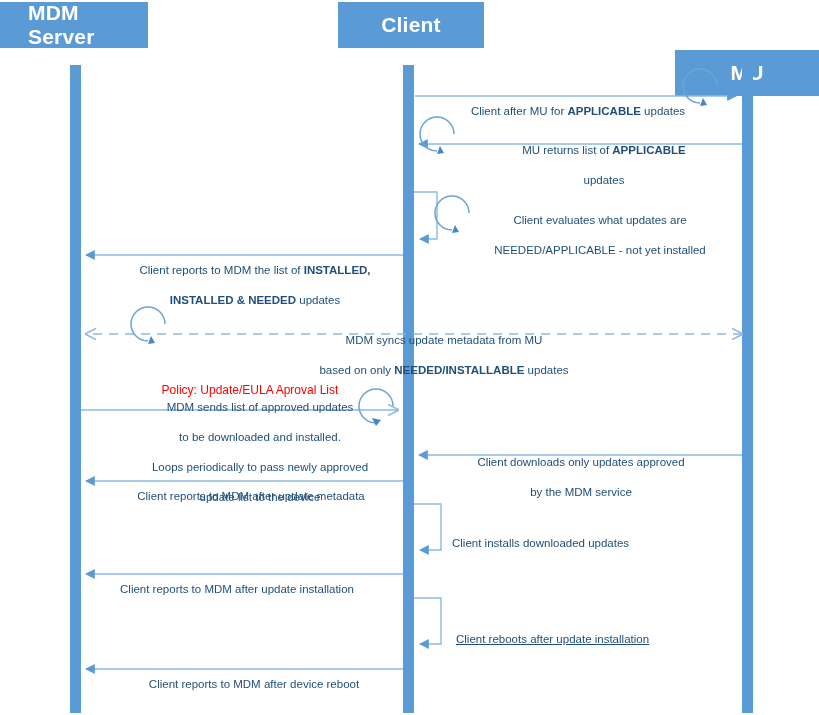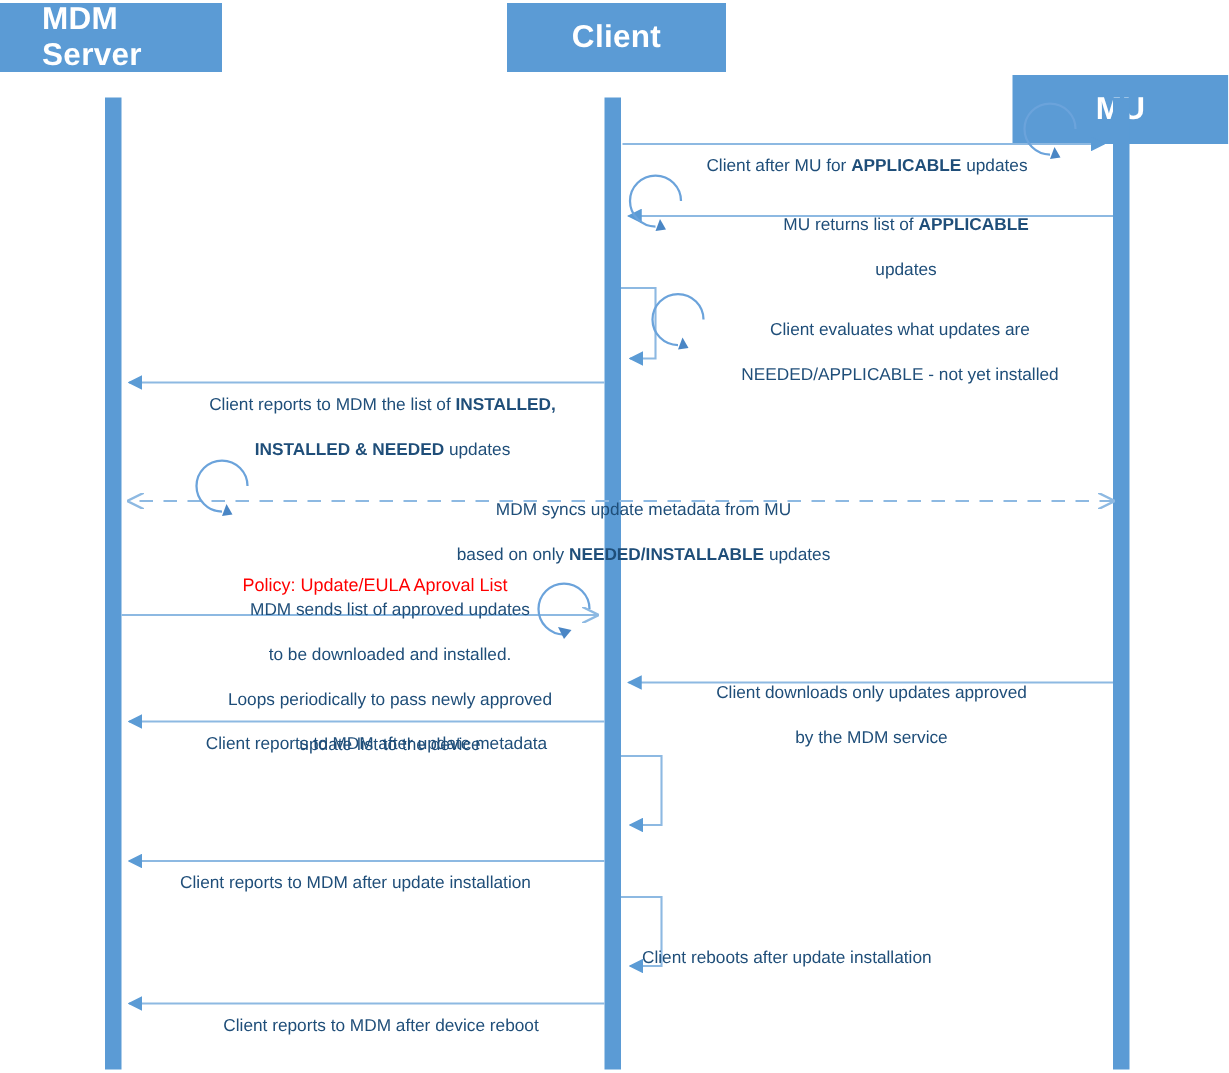--- a/index.html
+++ b/index.html
@@ -167,21 +167,21 @@
   <div class="msg-label" style="left:480px; top:198px; width:240px;">
     <span>Client evaluates what updates are</span><br>
     <span>NEEDED/APPLICABLE - not yet installed</span>
   </div>
 
   <div class="msg-label" style="left:110px; top:248px; width:290px;">
     <span>Client reports to MDM the list of </span><b>INSTALLED,</b><br>
     <b>INSTALLED &amp; NEEDED</b><span> updates</span>
   </div>
 
-  <div class="msg-label" style="left:279px; top:318px; width:300px;">
+  <div class="msg-label" style="left:294px; top:318px; width:300px;">
     <span>MDM syncs update metadata from MU</span><br>
     <span>based on only </span><b>NEEDED/INSTALLABLE</b><span> updates</span>
   </div>
 
   <div class="msg-label policy" style="left:100px; top:368px; width:300px; font-size:12px;">
     <span>Policy: Update/EULA Aproval List</span>
   </div>
   <div class="msg-label" style="left:100px; top:385px; width:320px;">
     <span>MDM sends list of approved updates</span><br>
     <span>to be downloaded and installed.</span><br>
@@ -191,26 +191,29 @@
 
   <div class="msg-label" style="left:458px; top:440px; width:246px;">
     <span>Client downloads only updates approved</span><br>
     <span>by the MDM service</span>
   </div>
 
   <div class="msg-label" style="left:112px; top:474px; width:278px;">
     <span>Client reports to MDM after update metadata</span>
   </div>
 
+  <div class="msg-label left" style="left:452px; top:521px; width:250px;">
+    <span>Client installs downloaded updates</span>
+  </div>
 
   <div class="msg-label" style="left:92px; top:567px; width:290px;">
     <span>Client reports to MDM after update installation</span>
   </div>
 
-  <div class="msg-label left" style="left:428px; top:617px; width:260px;">
+  <div class="msg-label left" style="left:456px; top:617px; width:260px;text-decoration:underline;">
     <span>Client reboots after update installation</span>
   </div>
 
   <div class="msg-label" style="left:118px; top:662px; width:272px;">
     <span>Client reports to MDM after device reboot</span>
   </div>
 
 </div>
 
 </body></html>

